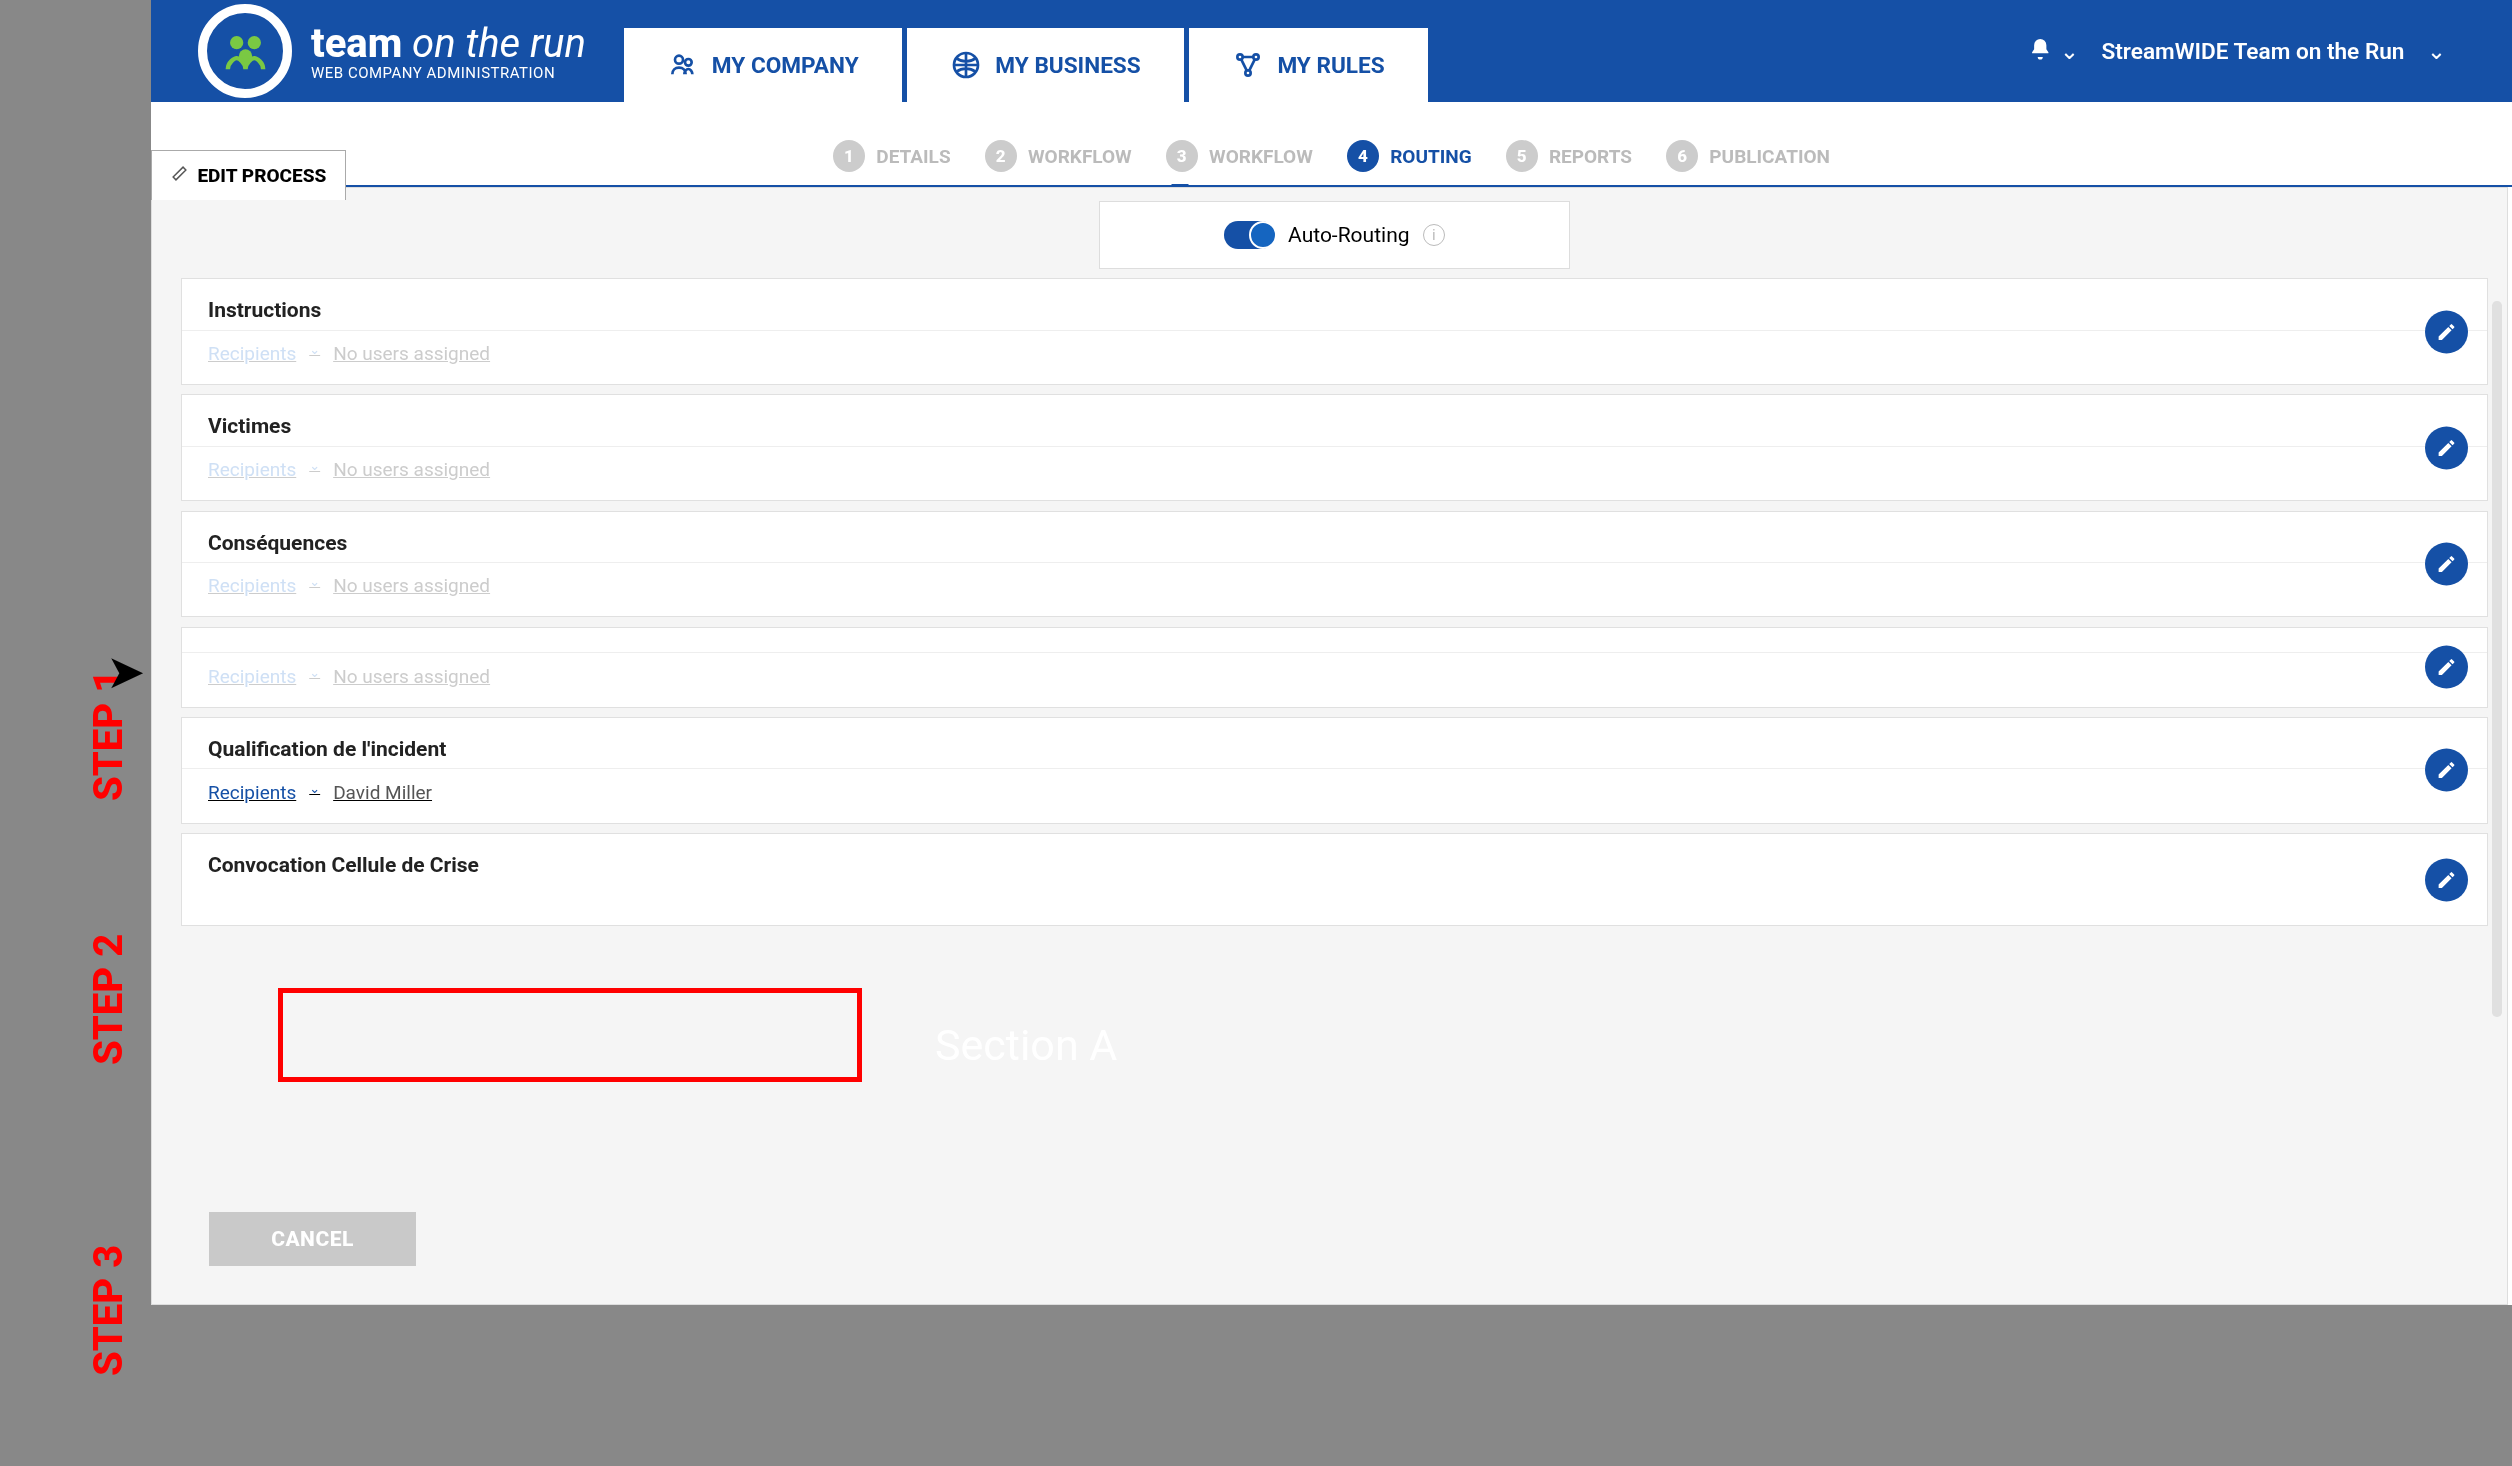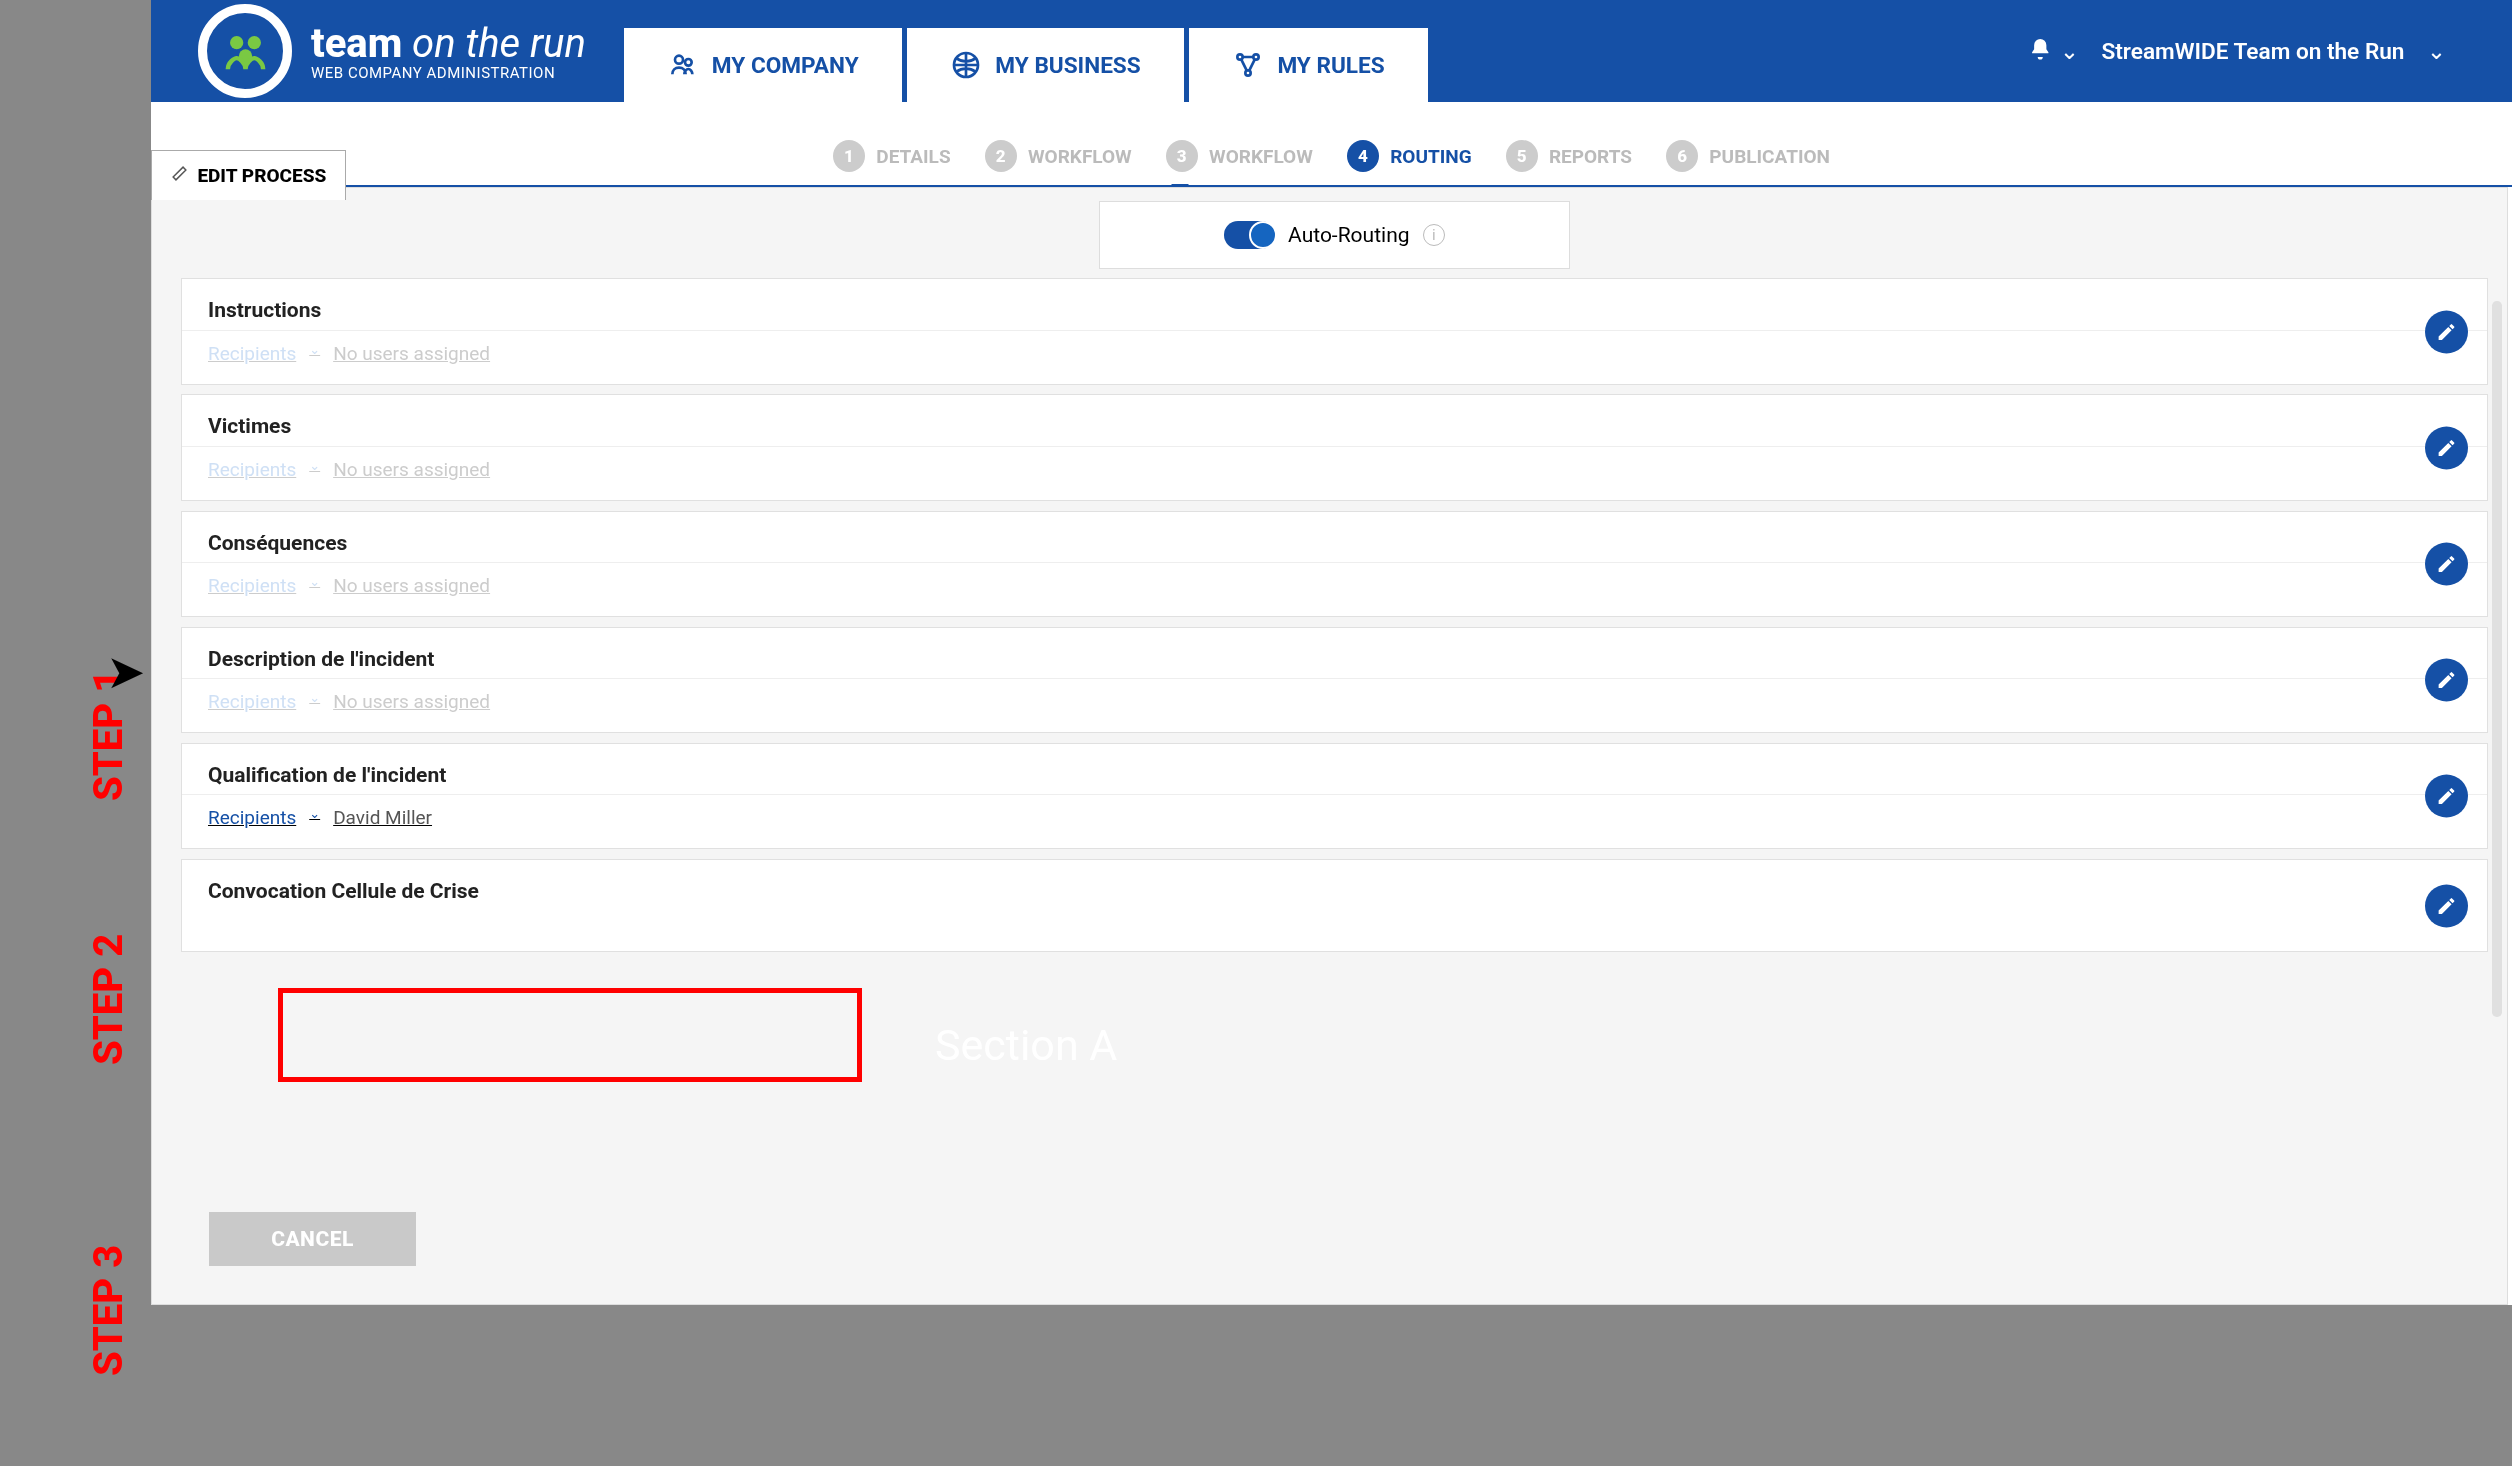--- a/index.html
+++ b/index.html
@@ -477,21 +477,20 @@
             <span class="value">No users assigned</span>
           </div>
           <div class="edit-fab">
               <svg width="21" height="21" viewBox="0 0 24 24" fill="#fff">
                 <path d="M3 17.25V21h3.75L17.81 9.94l-3.75-3.75L3 17.25zM20.71 7.04a1 1 0 0 0 0-1.41l-2.34-2.34a1 1 0 0 0-1.41 0l-1.83 1.83 3.75 3.75 1.83-1.83z"></path>
               </svg>
             </div>
         </div>
 
         <div class="card">
-          <div class="card-title">Description de l'incident</div>
           <div class="card-divider"></div>
           <div class="recipients-row muted">
             <span class="label">Recipients</span>
             <span class="chev">⌄</span>
             <span class="value">No users assigned</span>
           </div>
           <div class="edit-fab">
               <svg width="21" height="21" viewBox="0 0 24 24" fill="#fff">
                 <path d="M3 17.25V21h3.75L17.81 9.94l-3.75-3.75L3 17.25zM20.71 7.04a1 1 0 0 0 0-1.41l-2.34-2.34a1 1 0 0 0-1.41 0l-1.83 1.83 3.75 3.75 1.83-1.83z"></path>
               </svg>

